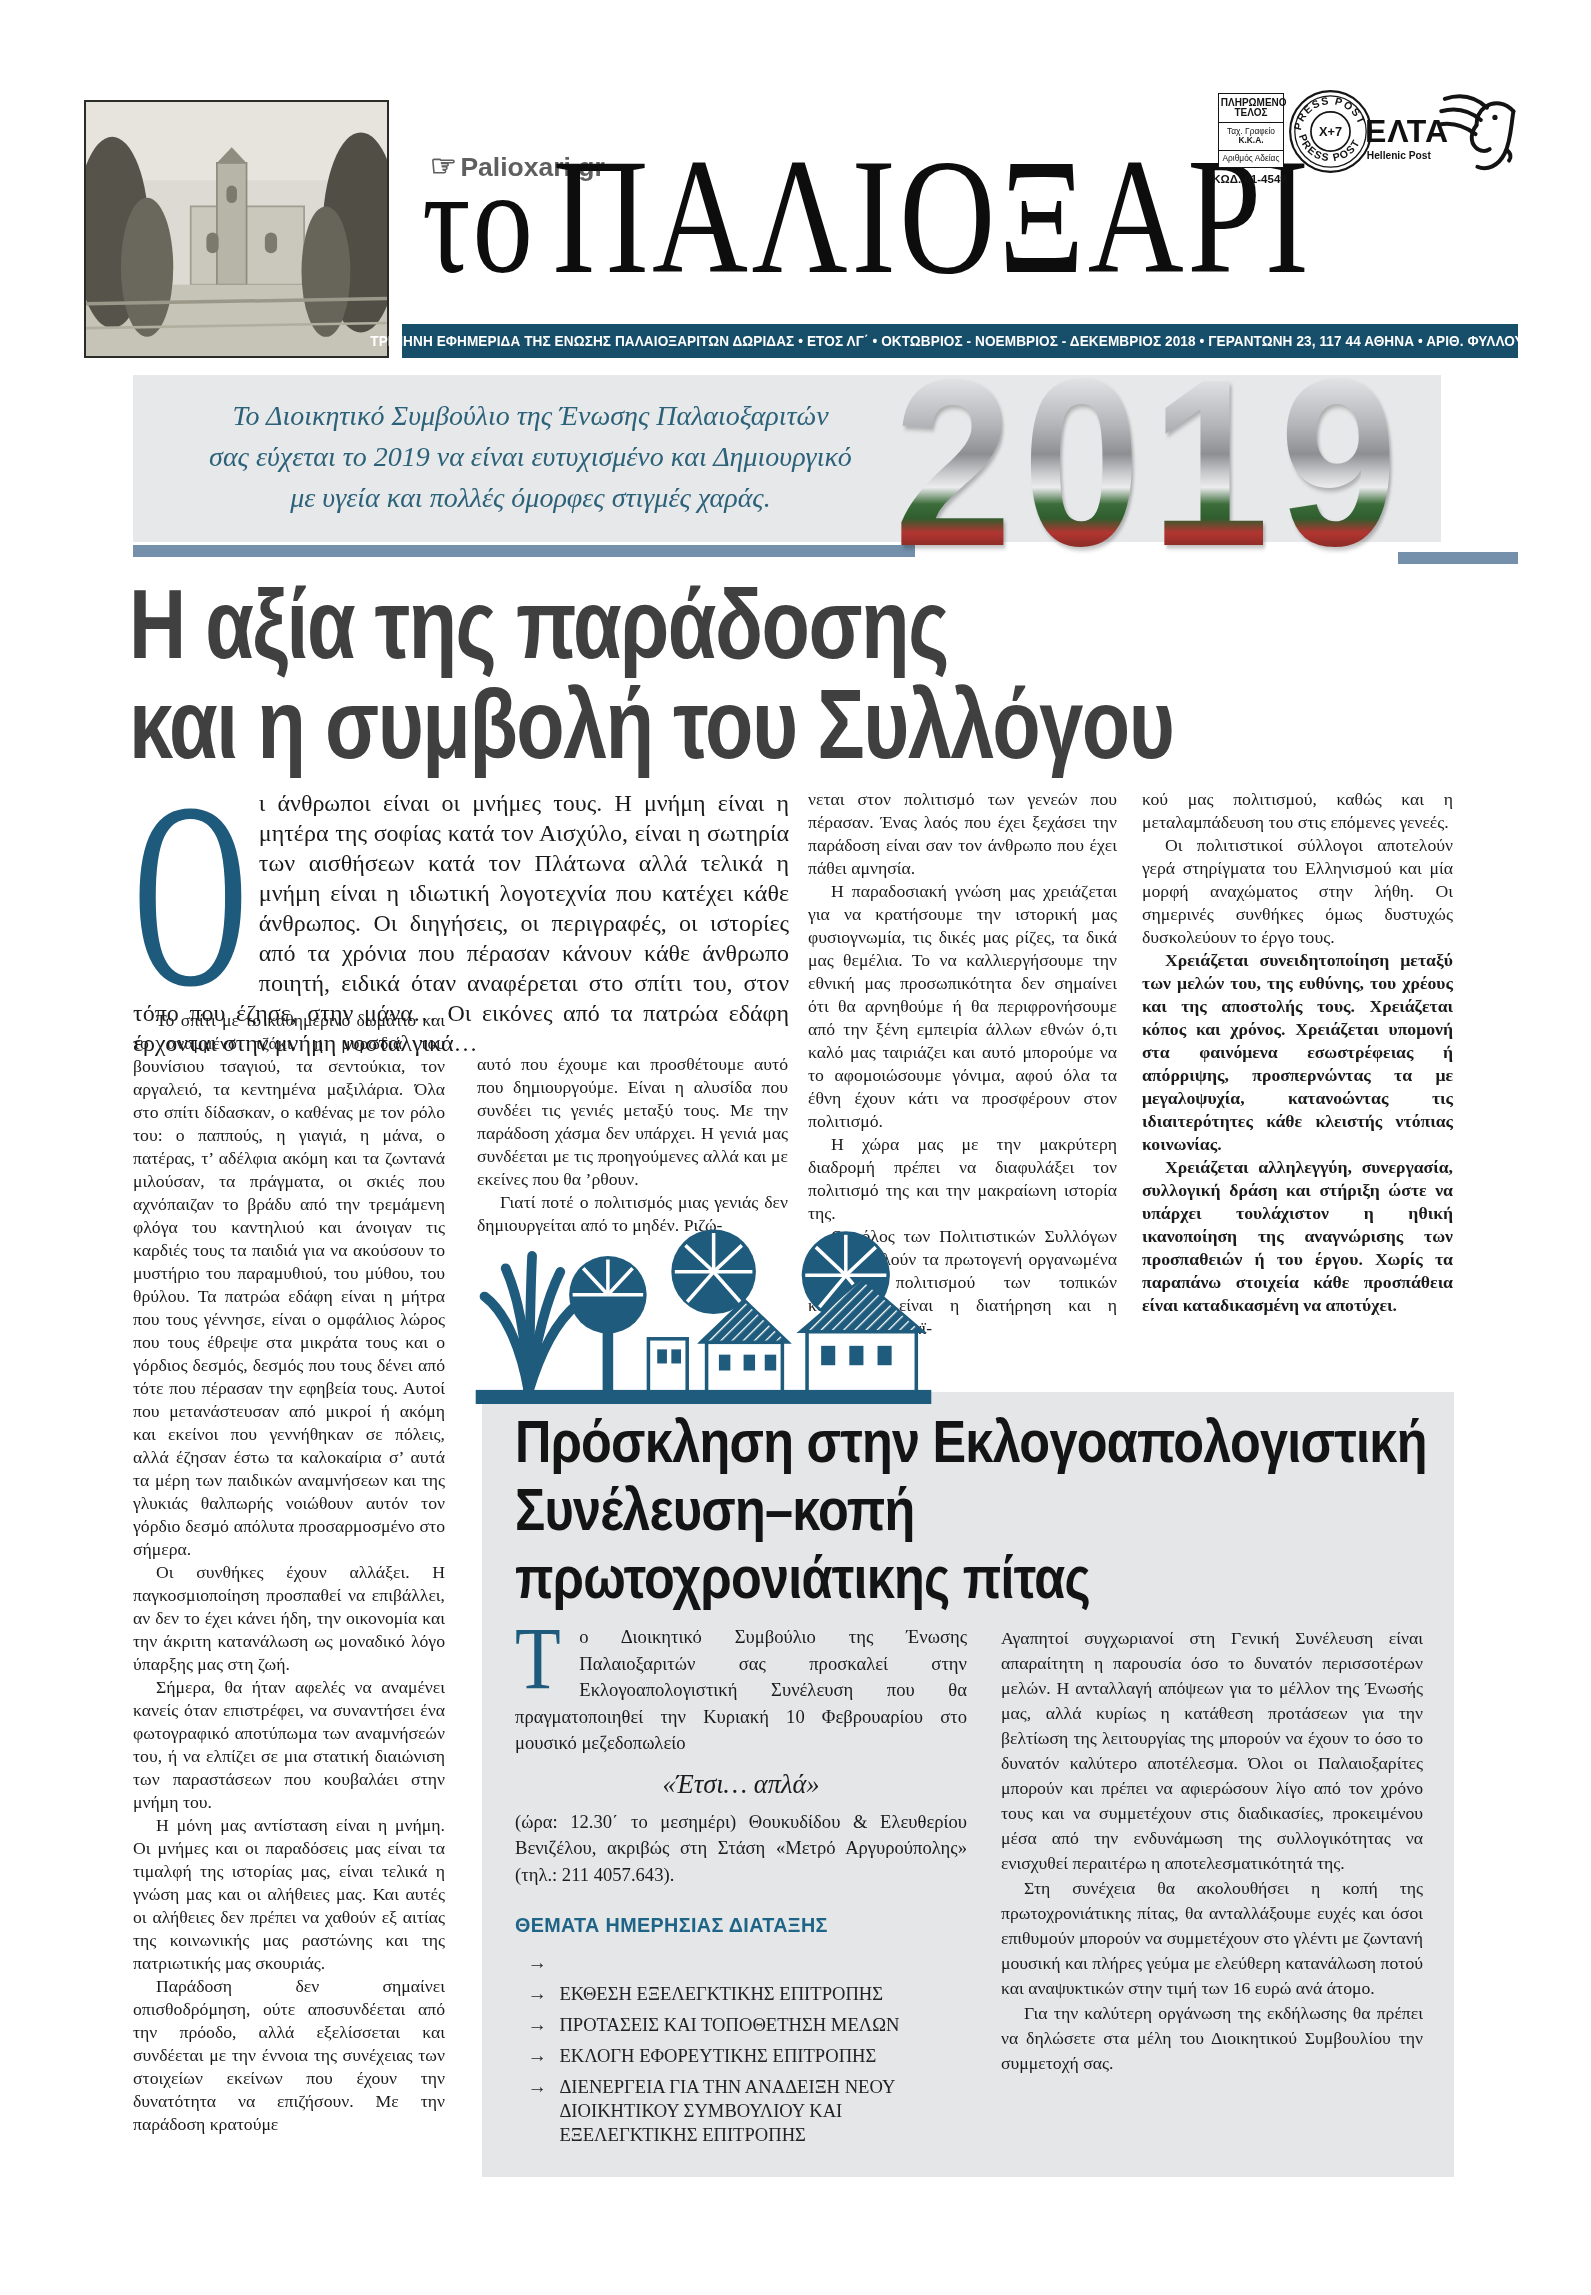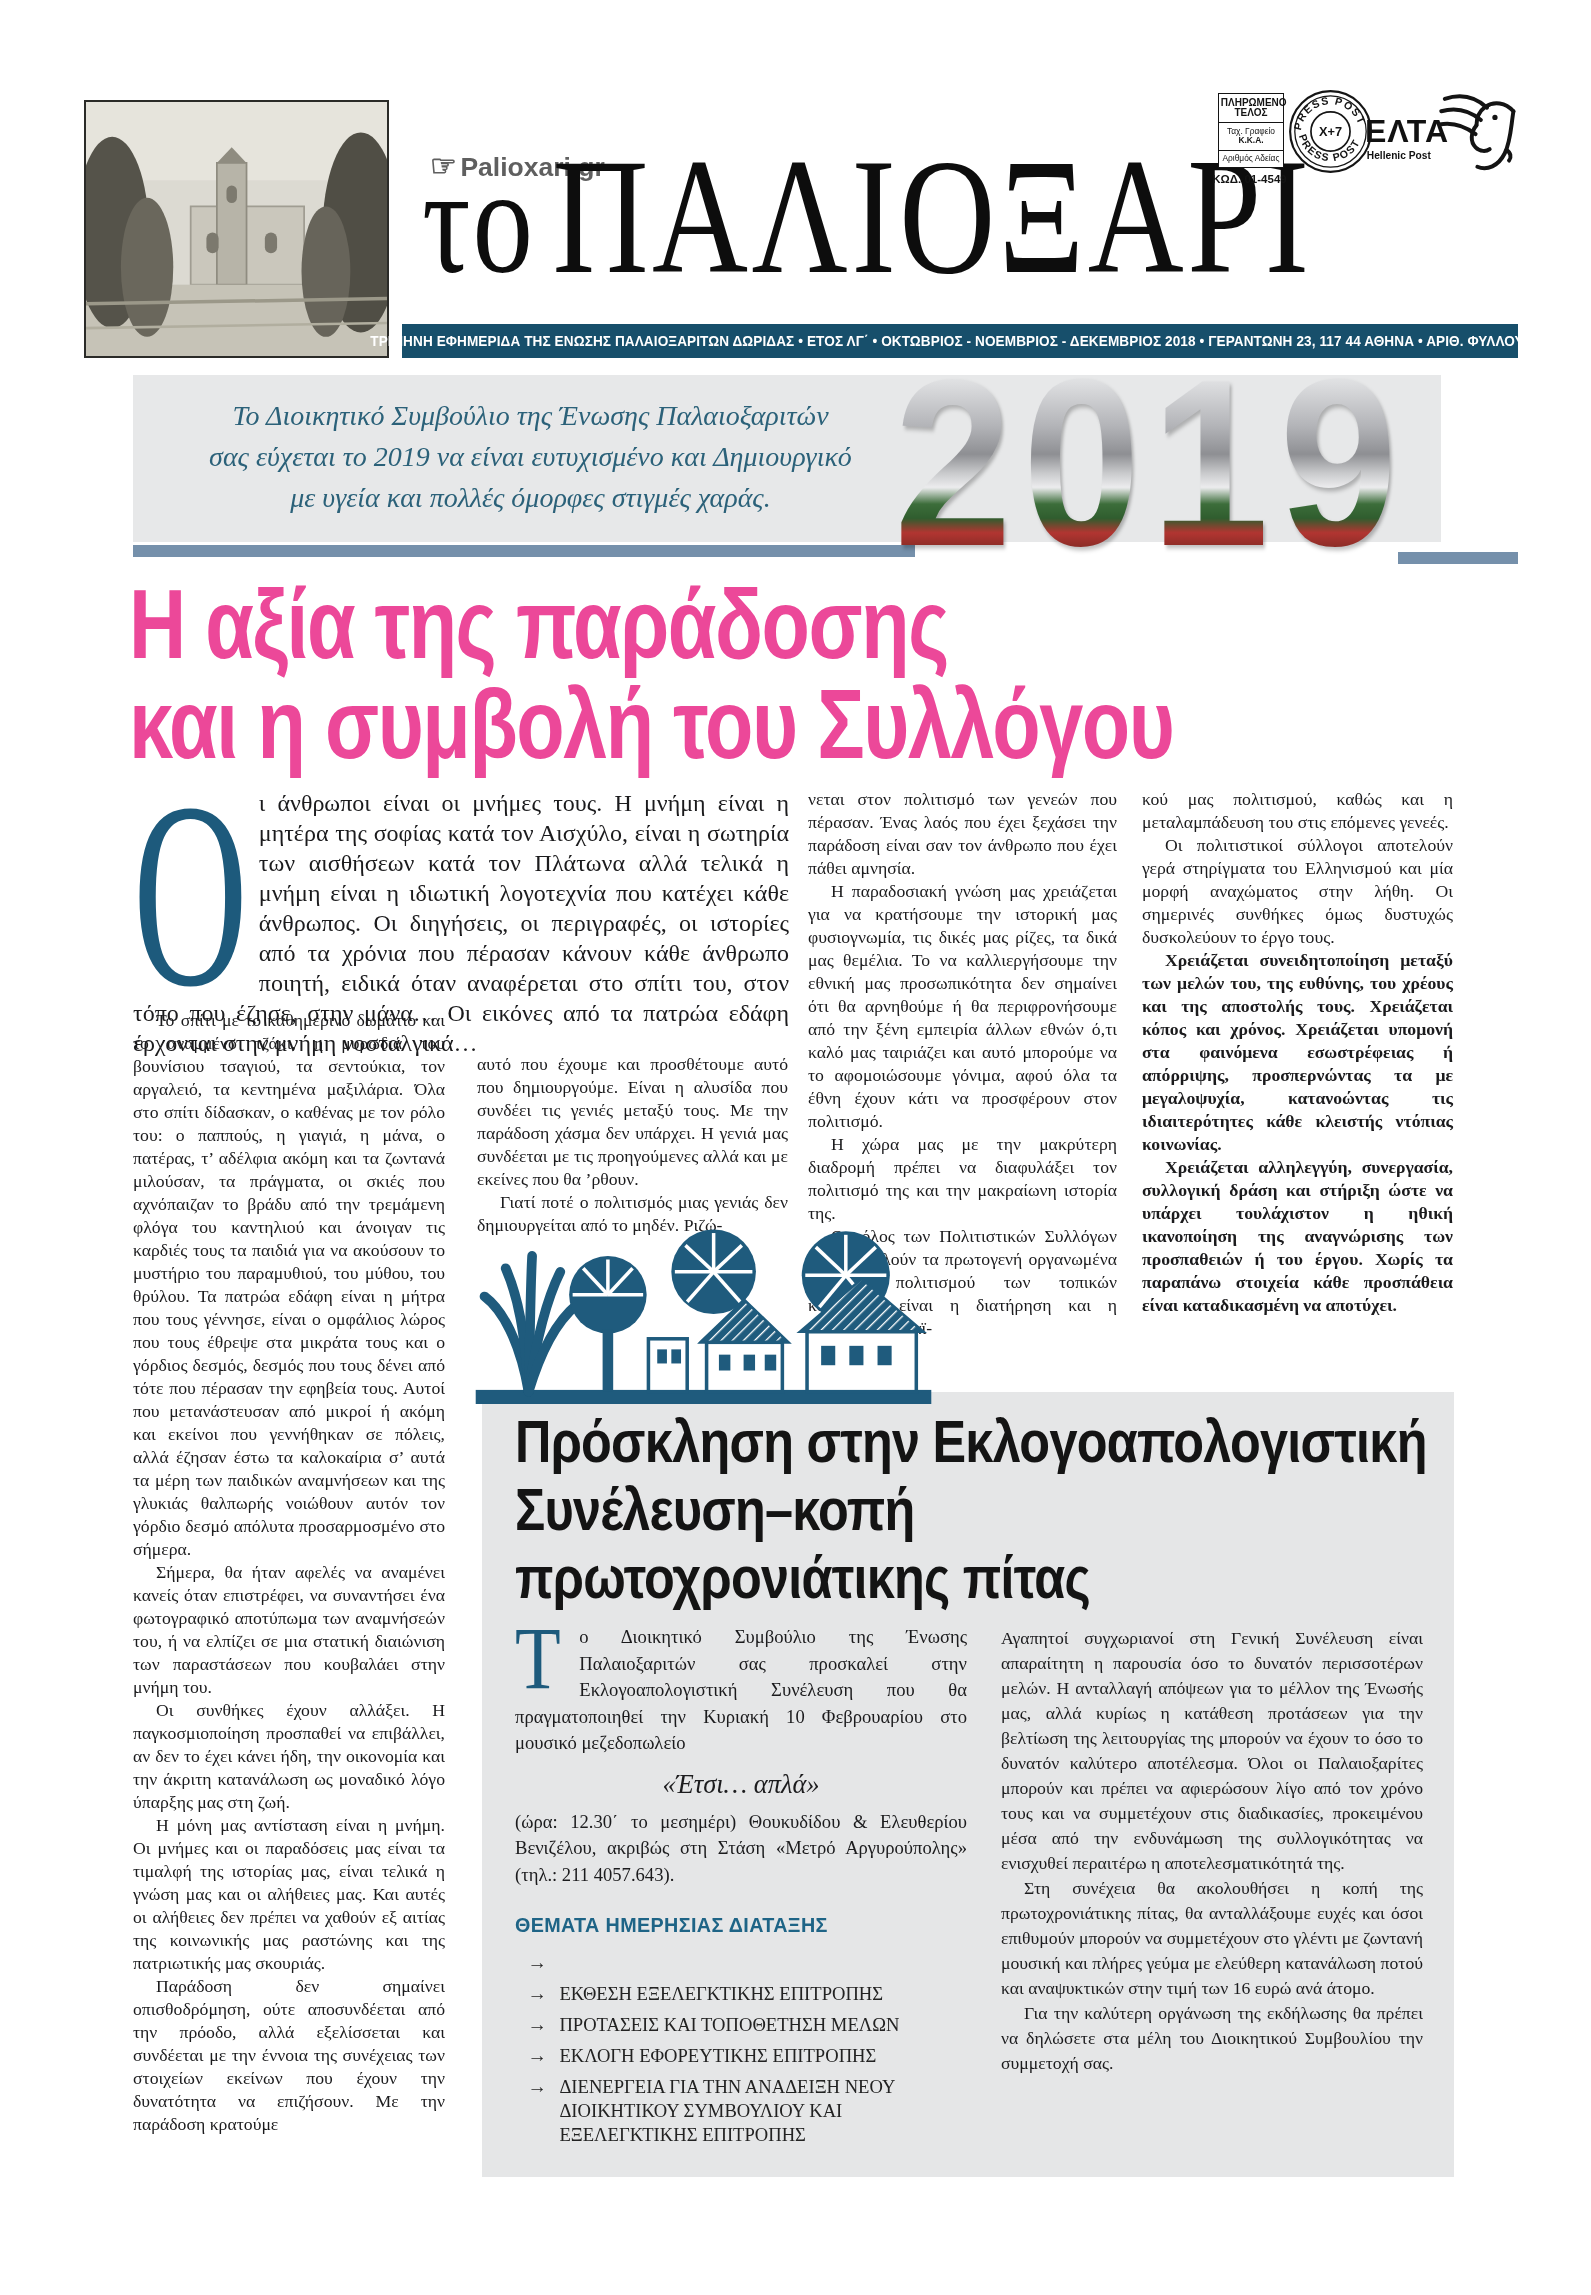--- a/index.html
+++ b/index.html
@@ -46,21 +46,21 @@
   .rule1{left:133px;top:545px;width:782px;height:11.5px;background:#7590ab;}
   .rule2{left:1398px;top:552px;width:120px;height:11.5px;background:#7590ab;}
   .year{left:894px;top:345px;font-family:"Liberation Sans",sans-serif;font-weight:bold;
         font-size:212px;line-height:1;letter-spacing:10.6px;transform:scaleY(1.12);transform-origin:top left;
         background:linear-gradient(180deg,#fdfdfd 0%,#dddee0 16%,#b3b4b8 34%,#8e8f93 46%,#c9cacc 54%,
                    #ececee 60%,#3c6d3a 67%,#2f5d2e 73%,#b23531 79%,#8c2c26 85%,#2c512b 93%,#24441f 100%);
         -webkit-background-clip:text;background-clip:text;color:transparent;
         filter:drop-shadow(2.7px 3.5px 1.8px rgba(0,0,0,0.25));}
 
   
-  .headline1{left:129px;top:574px;color:#ec4899;font-family:"Liberation Sans",sans-serif;font-weight:bold;}
+  .headline1{left:129px;top:574px;color:#404040;font-family:"Liberation Sans",sans-serif;font-weight:bold;}
   .headline1 .hl{display:block;font-size:99px;line-height:100px;letter-spacing:-1.8px;
                  transform:scaleX(0.80);transform-origin:left;white-space:nowrap;}
   .intro{left:133px;top:788px;width:656px;font-size:24px;line-height:30px;text-align:justify;}
   .intro .dropcap{float:left;font-size:265px;line-height:205px;width:117px;color:#1d5a7c;
                   transform:scaleX(0.60);transform-origin:left;margin:3.5px 8.8px 0 0;}
   .col{text-align:justify;font-size:17.7px;line-height:23px;}
   .col p{margin:0;text-indent:23px;}
   .col p.cont{text-indent:0;}
   .col p.boldp{font-weight:bold;}
   .c1{left:133px;top:1009px;width:312px;height:1175px;}
@@ -191,22 +191,22 @@
     <span class="hl">Η αξία της παράδοσης</span>
     <span class="hl">και η συμβολή του Συλλόγου</span>
   </div>
 
   <div class="abs intro">
     <span class="dropcap">Ο</span><span>ι άνθρωποι είναι οι μνήμες τους. Η μνήμη είναι η μητέρα της σοφίας κατά τον Αισχύλο, είναι η σωτηρία των αισθήσεων κατά τον Πλάτωνα αλλά τελικά η μνήμη είναι η ιδιωτική λογοτεχνία που κατέχει κάθε άνθρωπος. Οι διηγήσεις, οι περιγραφές, οι ιστορίες από τα χρόνια που πέρασαν κάνουν κάθε άνθρωπο ποιητή, ειδικά όταν αναφέρεται στο σπίτι του, στον τόπο που έζησε, στην μάνα… Οι εικόνες από τα πατρώα εδάφη έρχονται στην μνήμη νοσταλγικά…</span>
   </div>
 
   <div class="abs col c1">
     <p>Το σπίτι με το καθημερινό δωμάτιο και το αναμμένο τζάκι, η μυρωδιά του βουνίσιου τσαγιού, τα σεντούκια, τον αργαλειό, τα κεντημένα μαξιλάρια. Όλα στο σπίτι δίδασκαν, ο καθένας με τον ρόλο του: ο παππούς, η γιαγιά, η μάνα, ο πατέρας, τ’ αδέλφια ακόμη και τα ζωντανά μιλούσαν, τα πράγματα, οι σκιές που αχνόπαιζαν το βράδυ από την τρεμάμενη φλόγα του καντηλιού και άνοιγαν τις καρδιές τους τα παιδιά για να ακούσουν το μυστήριο του παραμυθιού, του μύθου, του θρύλου. Τα πατρώα εδάφη είναι η μήτρα που τους γέννησε, είναι ο ομφάλιος λώρος που τους έθρεψε στα μικράτα τους και ο γόρδιος δεσμός, δεσμός που τους δένει από τότε που πέρασαν την εφηβεία τους. Αυτοί που μετανάστευσαν από μικροί ή ακόμη και εκείνοι που γεννήθηκαν σε πόλεις, αλλά έζησαν έστω τα καλοκαίρια σ’ αυτά τα μέρη των παιδικών αναμνήσεων και της γλυκιάς θαλπωρής νοιώθουν αυτόν τον γόρδιο δεσμό απόλυτα προσαρμοσμένο στο σήμερα.</p>
+    <p>Οι συνθήκες έχουν αλλάξει. Η παγκοσμιοποίηση προσπαθεί να επιβάλλει, αν δεν το έχει κάνει ήδη, την οικονομία και την άκριτη κατανάλωση ως μοναδικό λόγο ύπαρξης μας στη ζωή.</p>
     <p>Σήμερα, θα ήταν αφελές να αναμένει κανείς όταν επιστρέφει, να συναντήσει ένα φωτογραφικό αποτύπωμα των αναμνήσεών του, ή να ελπίζει σε μια στατική διαιώνιση των παραστάσεων που κουβαλάει στην μνήμη του.</p>
-    <p>Οι συνθήκες έχουν αλλάξει. Η παγκοσμιοποίηση προσπαθεί να επιβάλλει, αν δεν το έχει κάνει ήδη, την οικονομία και την άκριτη κατανάλωση ως μοναδικό λόγο ύπαρξης μας στη ζωή.</p>
     <p>Η μόνη μας αντίσταση είναι η μνήμη. Οι μνήμες και οι παραδόσεις μας είναι τα τιμαλφή της ιστορίας μας, είναι τελικά η γνώση μας και οι αλήθειες μας. Και αυτές οι αλήθειες δεν πρέπει να χαθούν εξ αιτίας της κοινωνικής μας ραστώνης και της πατριωτικής μας σκουριάς.</p>
     <p>Παράδοση δεν σημαίνει οπισθοδρόμηση, ούτε αποσυνδέεται από την πρόοδο, αλλά εξελίσσεται και συνδέεται με την έννοια της συνέχειας των στοιχείων εκείνων που έχουν την δυνατότητα να επιζήσουν. Με την παράδοση κρατούμε</p>
   </div>
   <div class="abs col c2">
     <p class="cont">αυτό που έχουμε και προσθέτουμε αυτό που δημιουργούμε. Είναι η αλυσίδα που συνδέει τις γενιές μεταξύ τους. Με την παράδοση χάσμα δεν υπάρχει. Η γενιά μας συνδέεται με τις προηγούμενες αλλά και με εκείνες που θα ’ρθουν.</p>
     <p>Γιατί ποτέ ο πολιτισμός μιας γενιάς δεν δημιουργείται από το μηδέν. Ριζώ-</p>
   </div>
   <div class="abs col c3">
     <p class="cont">νεται στον πολιτισμό των γενεών που πέρασαν. Ένας λαός που έχει ξεχάσει την παράδοση είναι σαν τον άνθρωπο που έχει πάθει αμνησία.</p>
     <p>Η παραδοσιακή γνώση μας χρειάζεται για να κρατήσουμε την ιστορική μας φυσιογνωμία, τις δικές μας ρίζες, τα δικά μας θεμέλια. Το να καλλιεργήσουμε την εθνική μας προσωπικότητα δεν σημαίνει ότι θα αρνηθούμε ή θα περιφρονήσουμε από την ξένη εμπειρία άλλων εθνών ό,τι καλό μας ταιριάζει και αυτό μπορούμε να το αφομοιώσουμε γόνιμα, αφού όλα τα έθνη έχουν κάτι να προσφέρουν στον πολιτισμό.</p>

